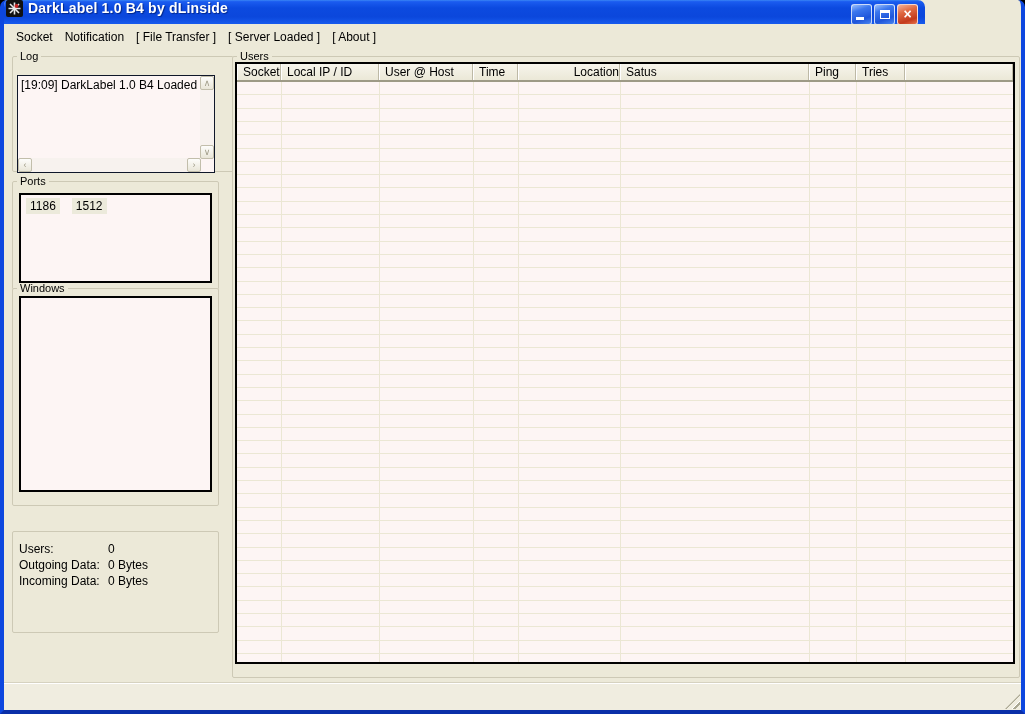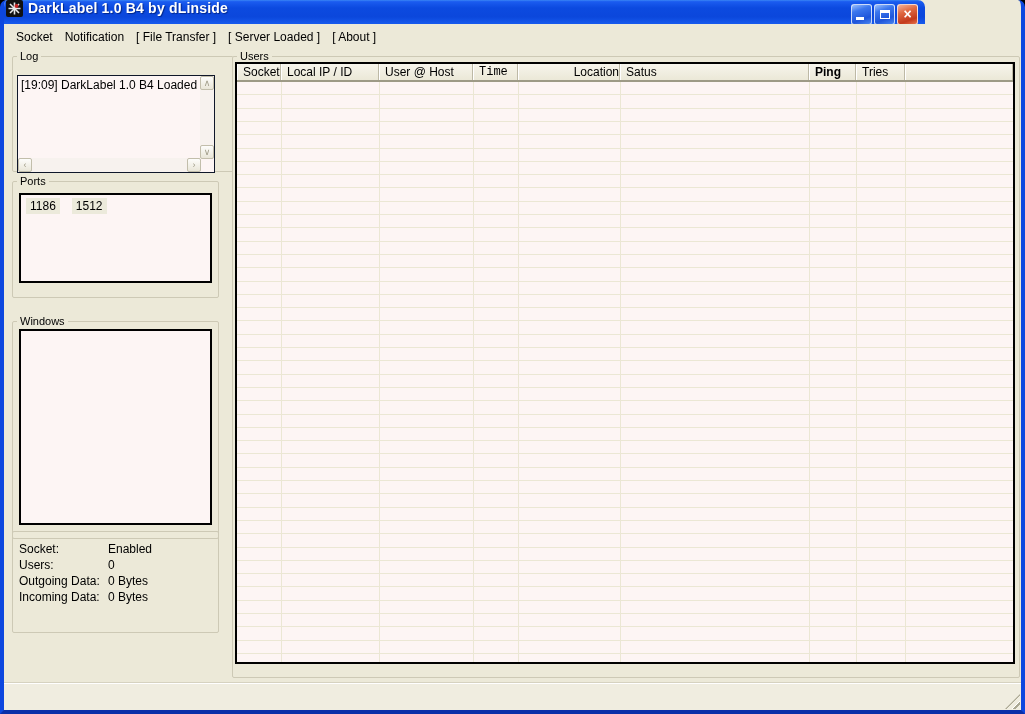--- a/index.html
+++ b/index.html
@@ -145,30 +145,26 @@
   </fieldset>
 
   <fieldset style="left:8px;top:175px;width:207px;height:123px;">
     <legend>Ports</legend>
     <div class="black-box ports-box" id="ports-box">
         <div class="port-chip">1186</div>
         <div class="port-chip">1512</div>
       </div>
   </fieldset>
 
-  <fieldset style="left:8px;top:315px;width:207px;height:224px;">
+  <fieldset style="left:8px;top:282px;width:207px;height:224px;">
     <legend>Windows</legend>
     <div class="black-box windows-box"></div>
   </fieldset>
 
   <div class="stats-panel" id="stats-panel">
-      <div class="stat-row">
-        <span class="stat-label">Socket:</span>
-        <span class="stat-value">Enabled</span>
-      </div>
       <div class="stat-row">
         <span class="stat-label">Users:</span>
         <span class="stat-value">0</span>
       </div>
       <div class="stat-row">
         <span class="stat-label">Outgoing Data:</span>
         <span class="stat-value">0 Bytes</span>
       </div>
       <div class="stat-row">
         <span class="stat-label">Incoming Data:</span>
@@ -177,24 +173,24 @@
     </div>
 
 
   <fieldset style="left:228px;top:50px;width:788px;height:628px;">
     <legend>Users</legend>
     <div class="users-table">
       <div class="table-header" id="users-header">
           <div class="th" style="flex-basis: 44px;">Socket</div>
           <div class="th" style="flex-basis: 98px;">Local IP / ID</div>
           <div class="th" style="flex-basis: 94px;">User @ Host</div>
-          <div class="th" style="flex-basis: 45px; font-family: Liberation Mono, monospace;">Time</div>
+          <div class="th" style="flex-basis: 45px;">Time</div>
           <div class="th" style="flex-basis: 102px; text-align: right;">Location</div>
           <div class="th" style="flex-basis: 189px;">Satus</div>
-          <div class="th" style="flex-basis: 47px; font-weight: bold;">Ping</div>
+          <div class="th" style="flex-basis: 47px;">Ping</div>
           <div class="th" style="flex-basis: 49px;">Tries</div>
           <div class="th" style="flex-basis: 108px;"></div>
         </div>
       <div class="table-body" id="users-body">
           <div class="vline" style="left: 44px;"></div>
           <div class="vline" style="left: 142px;"></div>
           <div class="vline" style="left: 236px;"></div>
           <div class="vline" style="left: 281px;"></div>
           <div class="vline" style="left: 383px;"></div>
           <div class="vline" style="left: 572px;"></div>

